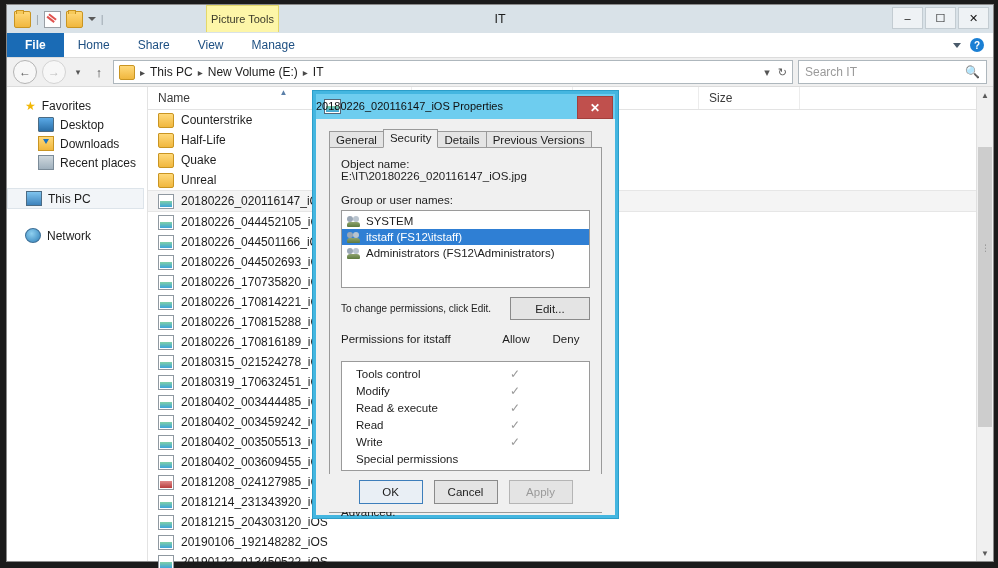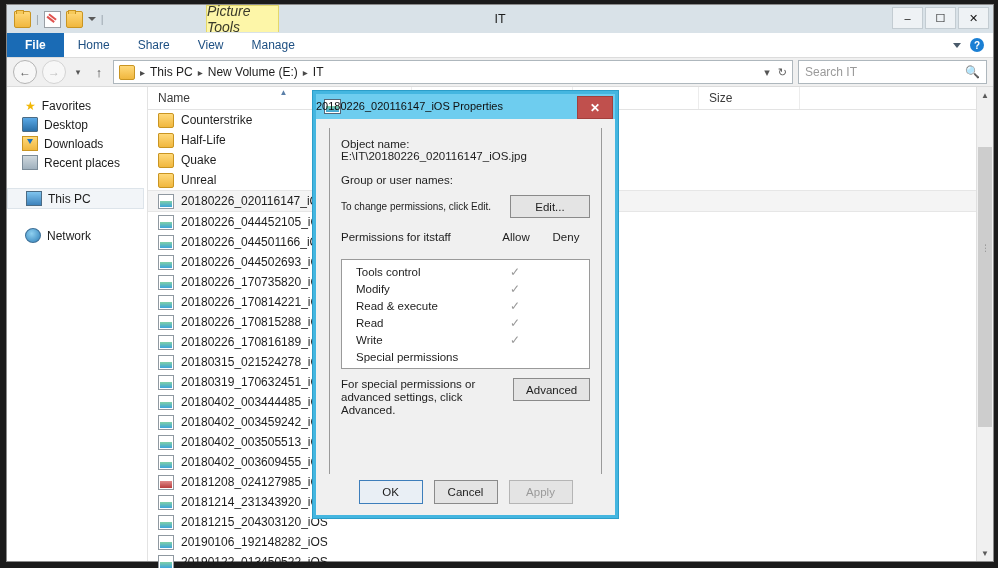--- a/index.html
+++ b/index.html
@@ -35,21 +35,21 @@
     position:absolute;left:0;right:0;text-align:center;font-size:12.5px;color:#1d1d1d;
     line-height:28px;pointer-events:none;
   }
   .wincontrols{margin-left:auto;display:flex;height:100%;align-items:flex-start;padding-top:4px;padding-right:4px;}
   .wc{width:29px;height:20px;display:flex;align-items:center;justify-content:center;
       font-size:11px;color:#111;background:#eef2f5;border:1px solid #c3ccd2;margin-left:2px;}
   .wc:last-child{}
   .pt-tab{
     position:absolute;left:199px;top:0;width:71px;height:26px;background:#fdf6a8;
     border:1px solid #e4d86a;border-bottom:none;
-    font-size:14px;color:#3a3a2a;display:flex;align-items:center;justify-content:center;font-style:italic;
+    font-size:11px;color:#3a3a2a;display:flex;align-items:center;justify-content:center;
   }
 
   
   .ribbon{height:24px;background:#fff;flex:0 0 auto;display:flex;align-items:stretch;
      border-bottom:1px solid #dcdcdc;position:relative;}
   .rtab{padding:0 14px;font-size:12px;color:#1d4f82;display:flex;align-items:center;}
   .rtab.file{background:#1a6bb5;color:#fff;padding:0 18px;font-weight:bold;}
   .rtab.manage{background:#fff;}
   .ribbon .right{margin-left:auto;display:flex;align-items:center;gap:9px;padding-right:9px;}
   .chev{width:0;height:0;border-left:4px solid transparent;border-right:4px solid transparent;
@@ -71,21 +71,21 @@
   .crumbs .tail{margin-left:auto;display:flex;align-items:center;gap:8px;color:#555;font-size:11px;}
   .searchbox{width:175px;height:22px;background:#fff;border:1px solid #aeb7bd;display:flex;align-items:center;
       padding:0 6px;font-size:12px;color:#9a9a9a;}
   .searchbox .mag{margin-left:auto;color:#555;font-size:12px;}
 
   
   .body{flex:1;display:flex;background:#fff;border-top:1px solid #dcdcdc;min-height:0;position:relative;}
   .navpane{width:140px;background:#fff;border-right:1px solid #e3e3e3;padding-top:9px;
       font-size:12px;color:#1d1d1d;flex:0 0 auto;}
   .navitem{height:19px;display:flex;align-items:center;gap:6px;padding-left:18px;}
-  .navitem.child{padding-left:15px;}
+  .navitem.child{padding-left:31px;}
   .navitem.sel{background:#f2f5f8;border:1px solid #dde4ea;height:19px;margin-right:3px;}
   .star{color:#f2b705;font-size:12px;}
   .mini{width:14px;height:13px;display:inline-block;position:relative;flex:0 0 auto;}
   .mini-desktop{background:linear-gradient(#5aa9e6,#2b6fa8);border:1px solid #4b6b84;border-radius:1px;}
   .mini-dl{background:linear-gradient(#ffd97a,#f0b73e);border:1px solid #c99522;}
   .mini-dl:after{content:"";position:absolute;left:4px;top:2px;width:0;height:0;
       border-left:3px solid transparent;border-right:3px solid transparent;border-top:5px solid #1a72c0;}
   .mini-recent{background:linear-gradient(#cfd8de,#9fb0bd);border:1px solid #7b8b98;}
   .mini-pc{background:linear-gradient(#7fc4ef,#3d82bb);border:1px solid #4b6b84;}
   .mini-net{background:radial-gradient(circle at 40% 35%,#8fd0f0,#2f7fb8);border:1px solid #3c6f97;border-radius:50%;}
@@ -521,27 +521,47 @@
 
 
   <div class="dialog">
     <div class="dlg-title">
       <span class="dlg-ico"></span>
       <span class="dlg-title-text">20180226_020116147_iOS Properties</span>
       <div class="dlg-close">✕</div>
     </div>
 
     <div class="dlg-inner">
+      <div class="tabs">
+        <div class="tab">General</div>
+        <div class="tab active">Security</div>
+        <div class="tab">Details</div>
+        <div class="tab">Previous Versions</div>
+      </div>
 
       <div class="panel">
         <div class="objname">
           <span class="lbl">Object name:</span><span>E:\IT\20180226_020116147_iOS.jpg</span>
         </div>
 
         <div class="fieldlabel">Group or user names:</div>
+        <div class="listbox" id="principals">
+            <div class="lbrow">
+              <span class="usr"></span>
+              <span>SYSTEM</span>
+            </div>
+            <div class="lbrow sel">
+              <span class="usr"></span>
+              <span>itstaff (FS12\itstaff)</span>
+            </div>
+            <div class="lbrow">
+              <span class="usr"></span>
+              <span>Administrators (FS12\Administrators)</span>
+            </div>
+          </div>
 
         <div class="editrow">
           <span class="txt">To change permissions, click Edit.</span>
           <div class="btn edit">Edit...</div>
         </div>
 
         <div class="permhdr">
           <span class="t">Permissions for itstaff</span>
           <span class="a">Allow</span>
           <span class="d">Deny</span>

